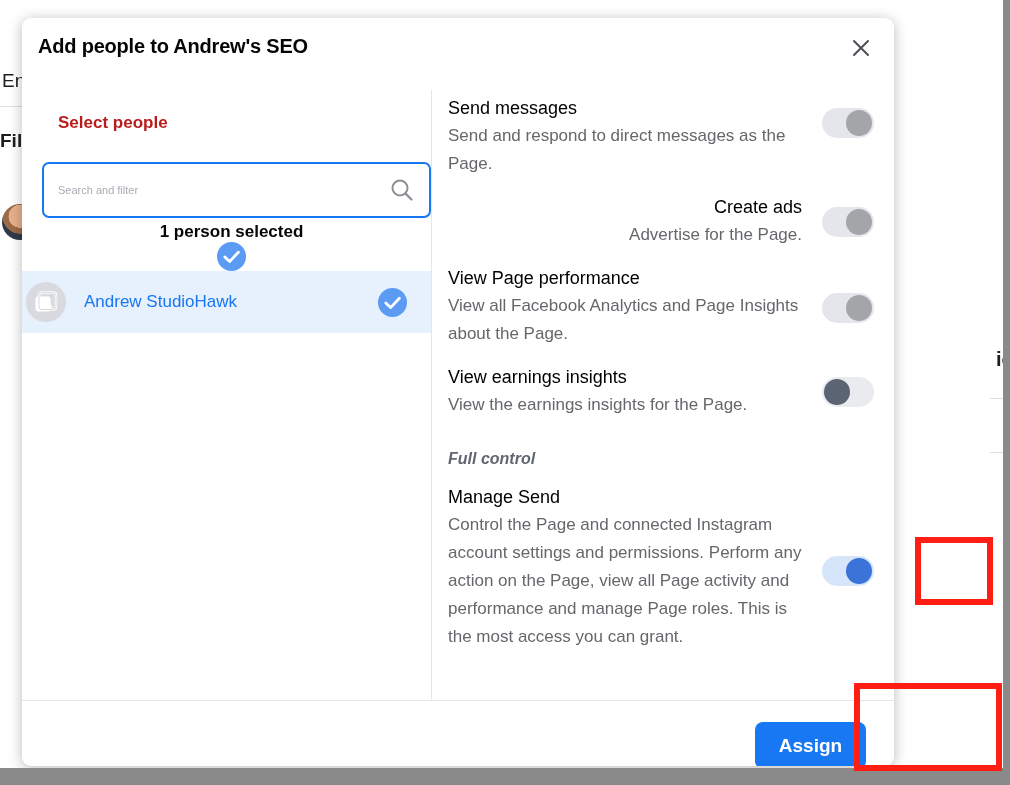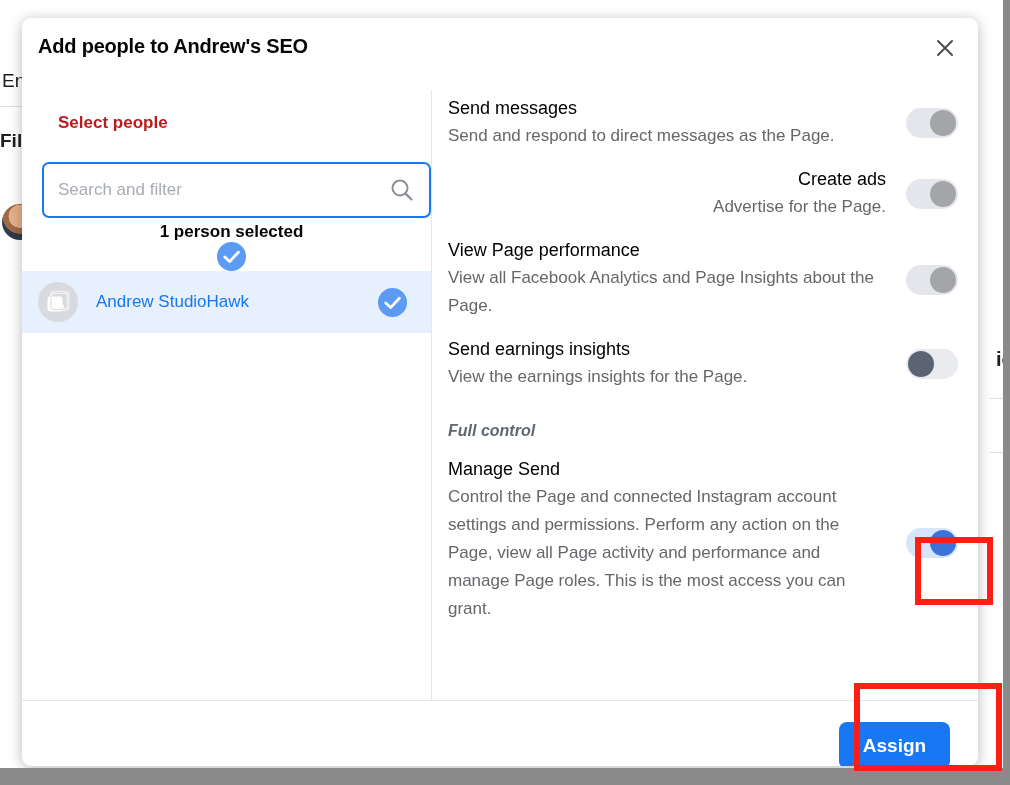--- a/index.html
+++ b/index.html
@@ -62,21 +62,21 @@
     height: 768px;
     background: #ffffff;
     overflow: hidden;
   }
 
   
   #dialog {
     position: absolute;
     left: 22px;
     top: 18px;
-    width: 956px;
+    width: 872px;
     height: 748px;
     background: #ffffff;
     border-radius: 9px;
     box-shadow: 0 2px 14px rgba(0,0,0,0.28);
     overflow: hidden;
   }
 
   #dialog-header {
     position: relative;
     height: 58px;
@@ -142,21 +142,21 @@
     background: #ffffff;
     display: flex;
     align-items: center;
     padding: 0 14px;
   }
   #search-input {
     flex: 1;
     border: none;
     outline: none;
     font-family: "Liberation Sans", sans-serif;
-    font-size: 17px;
+    font-size: 11px;
     color: #050505;
     background: transparent;
   }
   #search-input::placeholder { color: #a8acb3; }
   #search-icon { flex: 0 0 auto; display: block; }
 
   .list-row {
     position: absolute;
     left: 0;
     width: 409px;
@@ -174,21 +174,21 @@
   #row-count .row-label {
     flex: 1;
     font-size: 17px;
     font-weight: 700;
     color: #050505;
   }
   #row-person {
     top: 195px;
     height: 62px;
     background: #e7f0fd;
-    padding-left: 16px;
+    padding-left: 4px;
   }
   .person-avatar {
     flex: 0 0 auto;
     width: 40px;
     height: 40px;
     border-radius: 50%;
     background: #d8dadf;
     display: flex;
     align-items: center;
     justify-content: center;
@@ -399,21 +399,21 @@
 
       <div class="perm-item" style="margin-top:15px;">
         <div class="perm-title">View Page performance</div>
         <div class="perm-desc">View all Facebook Analytics and Page Insights about the Page.</div>
         <div class="toggle state-disabled-on" style="top:29px;">
           <span class="knob"></span>
         </div>
       </div>
 
       <div class="perm-item" style="margin-top:15px;">
-        <div class="perm-title">Send earnings insights</div>
+        <div class="perm-title">View earnings insights</div>
         <div class="perm-desc">View the earnings insights for the Page.</div>
         <div class="toggle state-off" style="top:14px;">
           <span class="knob"></span>
         </div>
       </div>
 
       <div class="section-heading" style="margin-top:27px;font-style:italic;">Full control</div>
 
       <div class="perm-item" style="margin-top:11px;">
         <div class="perm-title">Manage Send</div>

